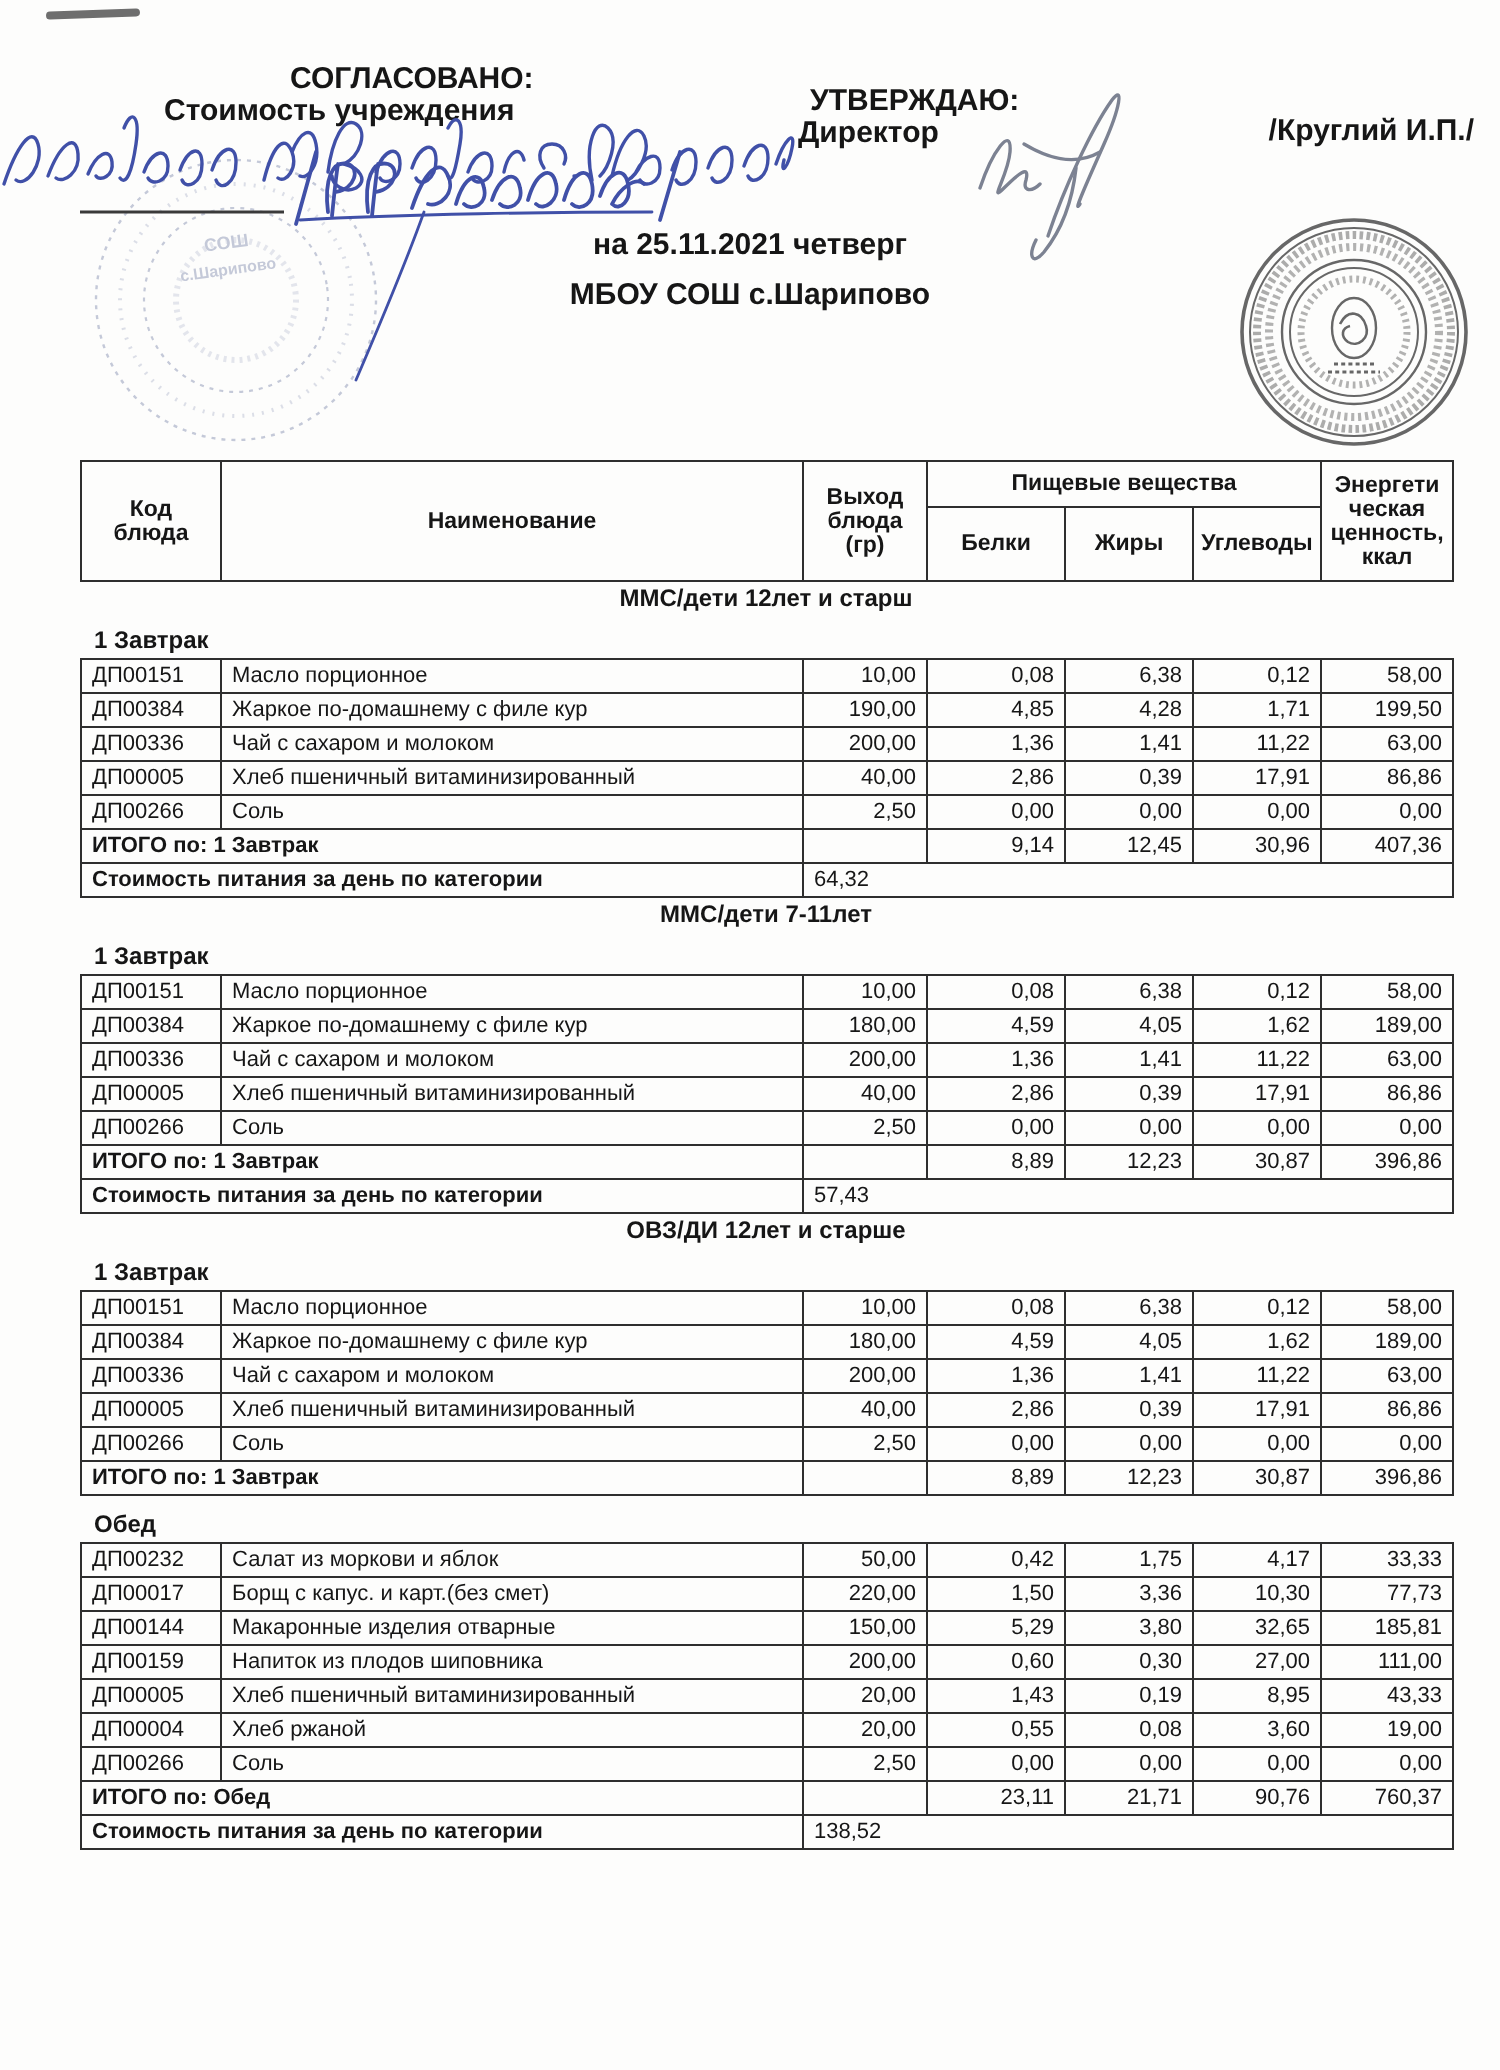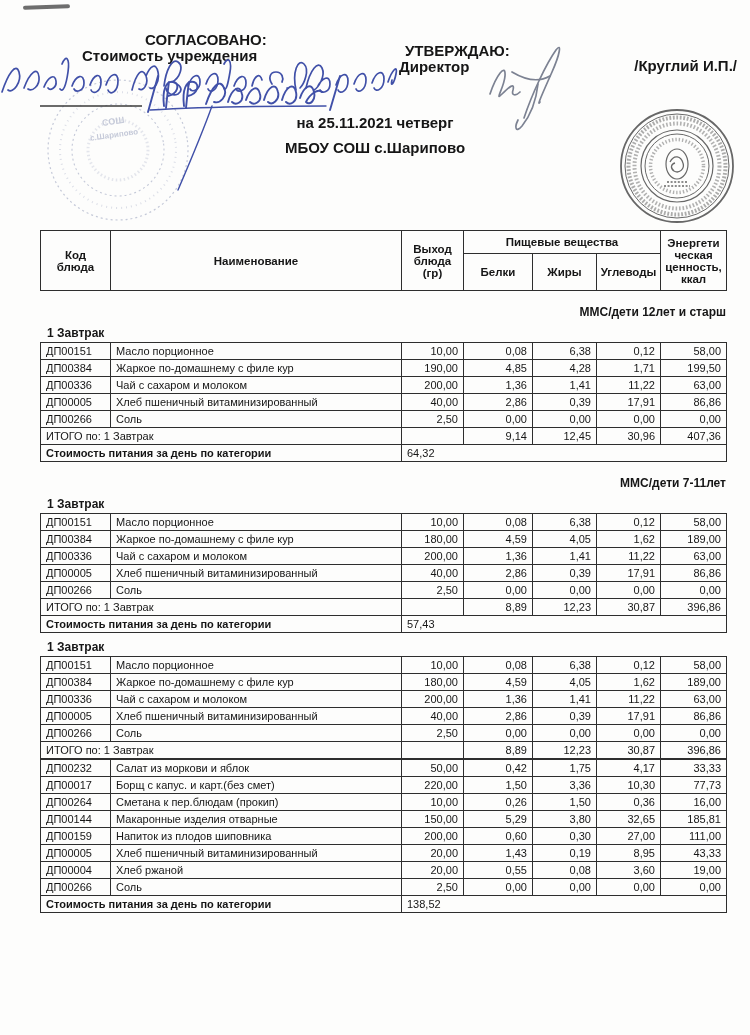--- a/index.html
+++ b/index.html
@@ -32,23 +32,23 @@
     white-space:nowrap;overflow:hidden;vertical-align:middle;
   }
   .head-table{margin-top:4px;}
   .head-table td{
     text-align:center;font-weight:bold;font-size:11.5px;line-height:12px;
     white-space:pre-line;padding:2px 2px;
   }
   .head-table .row-group td{height:18px;}
   .head-table .row-sub td{height:32px;}
   .num{text-align:right;}
-  .caption{width:686px;text-align:right;font-weight:bold;font-size:12px;margin:14px 0 1px;}
+  .caption{width:686px;text-align:center;font-weight:bold;font-size:12px;margin:1px 0 1px;}
   .meal-label{font-weight:bold;font-size:12px;margin:7px 0 2px 7px;}
-  .total-label{font-weight:normal;font-size:11.5px;}
+  .total-label{font-weight:bold;font-size:11.5px;}
   .cost-label{font-weight:bold;font-size:12.5px;}
   .cost-value{font-weight:normal;font-size:15px;line-height:16px;padding-left:10px;}
   .ink{stroke:var(--ink,#4050a8);fill:none;stroke-linecap:round;stroke-linejoin:round;}
   .grey-sig{stroke:var(--sig,#7c8292);fill:none;stroke-linecap:round;stroke-linejoin:round;}
   .seal{stroke:var(--seal,#4e4e4e);fill:none;}
   .faint{stroke:var(--faint,#8d96b5);fill:none;}
   .faint-txt{fill:var(--faint,#8d96b5);stroke:none;font-weight:bold;}
 </style>
 </head>
 <body style="--ink: #4050a8; --sig: #7c8292; --seal: #4e4e4e; --faint: #8d96b5; --border: #2e2e2e;">
@@ -293,20 +293,21 @@
             <td class="num">12,23</td>
             <td class="num">30,87</td>
             <td class="num">396,86</td>
           </tr>
           <tr>
             <td class="cost-label" colspan="2">Стоимость питания за день по категории</td>
             <td class="cost-value" colspan="5">57,43</td>
           </tr>
         </tbody>
       </table>
+      <div class="caption">ОВЗ/ДИ 12лет и старше</div>
       <div class="meal-label">1 Завтрак</div>
       <table class="menu-table">
         <colgroup>
           <col style="width: 70px;">
           <col style="width: 291px;">
           <col style="width: 62px;">
           <col style="width: 69px;">
           <col style="width: 64px;">
           <col style="width: 64px;">
           <col style="width: 66px;">
@@ -360,20 +361,21 @@
           <tr>
             <td class="total-label" colspan="2">ИТОГО по: 1 Завтрак</td>
             <td class="num"></td>
             <td class="num">8,89</td>
             <td class="num">12,23</td>
             <td class="num">30,87</td>
             <td class="num">396,86</td>
           </tr>
         </tbody>
       </table>
+      <div class="meal-label">Обед</div>
       <table class="menu-table">
         <colgroup>
           <col style="width: 70px;">
           <col style="width: 291px;">
           <col style="width: 62px;">
           <col style="width: 69px;">
           <col style="width: 64px;">
           <col style="width: 64px;">
           <col style="width: 66px;">
         </colgroup>
@@ -390,29 +392,20 @@
           <tr>
             <td>ДП00017</td>
             <td>Борщ с капус. и карт.(без смет)</td>
             <td class="num">220,00</td>
             <td class="num">1,50</td>
             <td class="num">3,36</td>
             <td class="num">10,30</td>
             <td class="num">77,73</td>
           </tr>
           <tr>
-            <td>ДП00264</td>
-            <td>Сметана к пер.блюдам (прокип)</td>
-            <td class="num">10,00</td>
-            <td class="num">0,26</td>
-            <td class="num">1,50</td>
-            <td class="num">0,36</td>
-            <td class="num">16,00</td>
-          </tr>
-          <tr>
             <td>ДП00144</td>
             <td>Макаронные изделия отварные</td>
             <td class="num">150,00</td>
             <td class="num">5,29</td>
             <td class="num">3,80</td>
             <td class="num">32,65</td>
             <td class="num">185,81</td>
           </tr>
           <tr>
             <td>ДП00159</td>
@@ -444,19 +437,27 @@
           <tr>
             <td>ДП00266</td>
             <td>Соль</td>
             <td class="num">2,50</td>
             <td class="num">0,00</td>
             <td class="num">0,00</td>
             <td class="num">0,00</td>
             <td class="num">0,00</td>
           </tr>
           <tr>
+            <td class="total-label" colspan="2">ИТОГО по: Обед</td>
+            <td class="num"></td>
+            <td class="num">23,11</td>
+            <td class="num">21,71</td>
+            <td class="num">90,76</td>
+            <td class="num">760,37</td>
+          </tr>
+          <tr>
             <td class="cost-label" colspan="2">Стоимость питания за день по категории</td>
             <td class="cost-value" colspan="5">138,52</td>
           </tr>
         </tbody>
       </table>
     </div>
 </div>
 
 </body></html>

